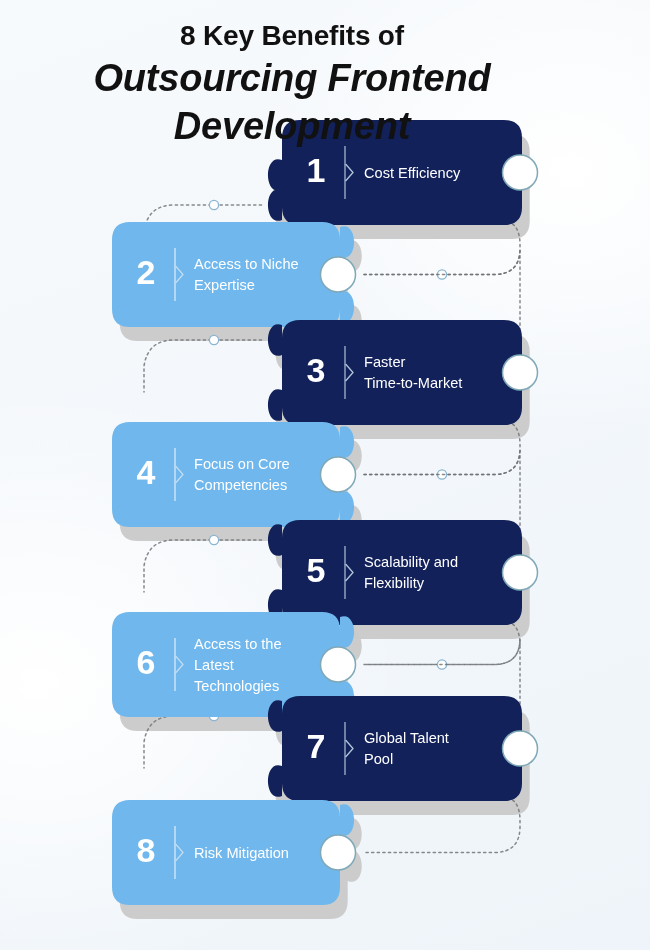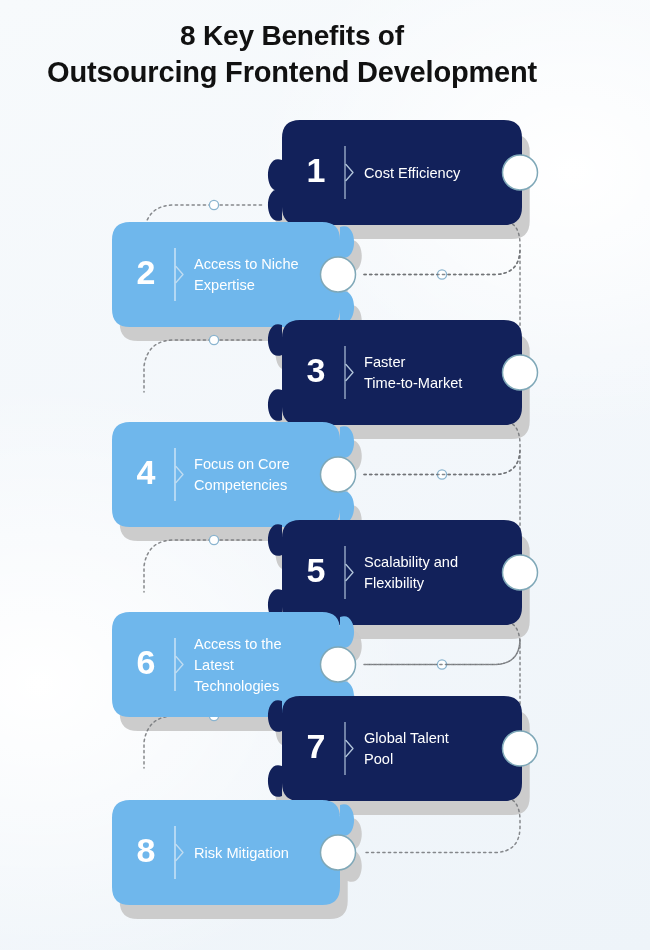--- a/index.html
+++ b/index.html
@@ -22,21 +22,21 @@
     position:absolute;top:18px;left:0;width:584px;
     text-align:center;
     color:#111111;
     font-weight:bold;
     font-size:28px;
     line-height:1.28;
     letter-spacing:-0.2px;
     z-index:40;
     pointer-events:none;
   }
-  #title .l2{display:block;font-size:29px;}
+  #title .l2{display:block;font-size:38px;font-style:italic;}
   svg#board{position:absolute;top:0;left:0;width:650px;height:950px;z-index:10;}
   .num{
     font-family:"Liberation Sans", sans-serif;
     font-size:34px;font-weight:bold;fill:#ffffff;
     dominant-baseline:middle;
   }
   .lbl{
     font-family:"Liberation Sans", sans-serif;
     font-size:14.6px;fill:#ffffff;
   }

